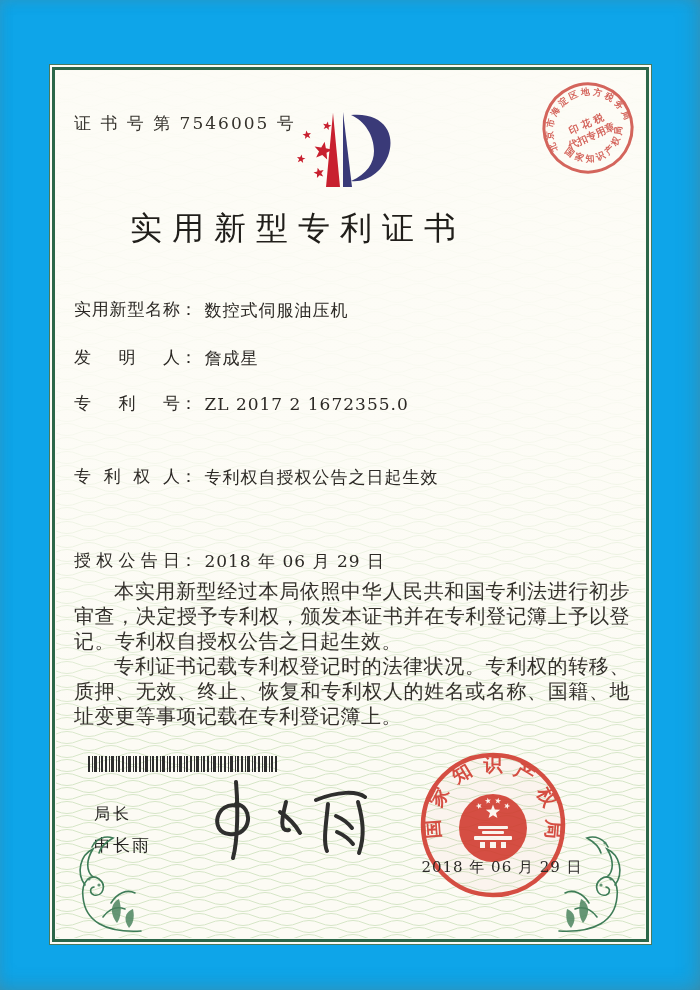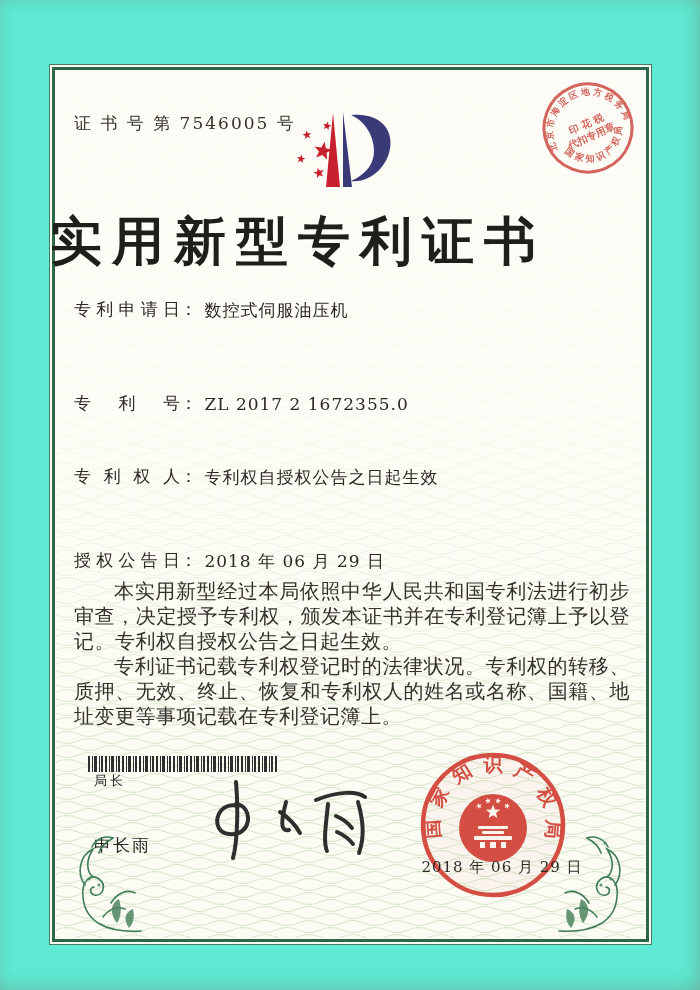--- a/index.html
+++ b/index.html
@@ -1,46 +1,46 @@
 <!DOCTYPE html>
 <html><head>
 <meta charset="utf-8">
 <style>
   html,body{margin:0;padding:0;background:#e9e6dc;}
   .page{
     position:relative;width:700px;height:990px;margin:0 auto;
-    background:#5eead4;overflow:hidden;
+    background:#0ea5e9;overflow:hidden;
     font-family:"DejaVu Serif","Liberation Serif",serif;
     box-shadow:inset -10px 0 22px -10px rgba(120,110,88,.38),inset 0 -10px 22px -10px rgba(120,110,88,.3),inset 6px 6px 16px -8px rgba(140,130,110,.18);
   }
   .frame{position:absolute;left:49px;top:64px;width:601px;height:879px;border:1px solid #49795d;background:#fcfbf4;}
   .frame-inner{position:absolute;inset:2px;border:3px solid #2c6749;}
   .pattern-wrap{position:absolute;left:6px;top:6px;right:6px;bottom:6px;overflow:hidden;}
   .fade{position:absolute;inset:0;background:linear-gradient(180deg,
       rgba(253,252,246,.95) 0%,rgba(253,252,246,.88) 38%,
       rgba(253,252,246,.55) 58%,rgba(253,252,246,.18) 72%,rgba(253,252,246,0) 82%);}
   .layer{position:absolute;inset:0;}
   .cert-no{position:absolute;left:74px;top:112px;font-size:17px;letter-spacing:2px;color:#35322c;}
   .logo{position:absolute;left:288px;top:108px;width:130px;height:102px;}
   .title{position:absolute;left:0;top:207px;width:596px;text-align:center;
-    font-size:52px;font-weight:bold;letter-spacing:10px;color:#201e1a;}
+    font-size:32px;font-weight:normal;letter-spacing:10px;color:#201e1a;}
   .frow{position:absolute;left:74px;font-size:17px;color:#2c2925;white-space:nowrap;}
   .flabel{display:inline-block;width:106px;text-align:justify;text-align-last:justify;vertical-align:top;}
   .fcolon{display:inline-block;margin:0 2px 0 0;vertical-align:top;}
   .fvalue{display:inline-block;vertical-align:top;letter-spacing:1px;white-space:normal;max-width:452px;line-height:24px;}
   .fgroup2{position:absolute;left:319px;top:0;white-space:nowrap;}
   .fgroup2 .flabel{width:88px;}
   .body-text{position:absolute;left:74px;top:579px;width:556px;color:#34312c;}
   .body-text p{margin:0;font-size:20px;line-height:25px;text-indent:2em;letter-spacing:.5px;text-align:justify;}
   .barcode{position:absolute;left:88px;top:756px;width:190px;height:16px;
     background:repeating-linear-gradient(90deg,
       #2e2e2e 0 2px,transparent 2px 4px,#2e2e2e 4px 5px,transparent 5px 6px,
       #2e2e2e 6px 9px,transparent 9px 11px,#2e2e2e 11px 12px,transparent 12px 13px,
       #2e2e2e 13px 15px,transparent 15px 17px);}
-  .director-role{position:absolute;left:94px;top:772px;font-family:Liberation Serif, serif;font-size:13px;letter-spacing:3px;color:#262422;}
+  .director-role{position:absolute;left:94px;top:804px;font-family:Liberation Serif, serif;font-size:16px;letter-spacing:3px;color:#262422;}
   .director-name{position:absolute;left:94px;top:834px;font-family:"DejaVu Sans","Liberation Sans",sans-serif;font-size:17px;letter-spacing:2px;color:#262422;}
   .signature{position:absolute;left:196px;top:776px;width:185px;height:88px;}
   .seal{position:absolute;left:408px;top:740px;width:170px;height:170px;}
   .seal-date{position:absolute;left:412px;top:858px;width:180px;text-align:center;
     font-size:15px;letter-spacing:1px;color:#2a2926;z-index:6;}
   .tax-stamp{position:absolute;left:538px;top:78px;width:100px;height:100px;z-index:8;}
   .orn{position:absolute;width:88px;height:104px;}
   .orn-left{left:55px;top:833px;}
   .orn-right{left:557px;top:833px;transform:scaleX(-1);}
   .footer{position:absolute;left:49px;top:897px;width:601px;text-align:center;
@@ -199,22 +199,26 @@
         <polygon points="36.65,33.64 37.87,40.23 44.41,41.68 38.52,44.87 39.16,51.54 34.31,46.93 28.17,49.60 31.05,43.56 26.61,38.54 33.25,39.41"></polygon>
       </g>
       <polygon fill="#c8202f" points="45,5 52,79 38,79"></polygon>
       <polygon fill="#3a3a78" points="55,4 64,79 55,79"></polygon>
       <path fill="#3a3a78" d="M63,7 C96,4 107,26 101,45 C96,62 80,75 63,73 C79,66 86,55 86,43 C86,28 77,13 63,7 Z"></path>
     </svg>
 
     <div class="title">实用新型专利证书</div>
 
     <div class="frow" style="top:298px">
-      <span class="flabel">专利申请日</span><span class="fcolon">：</span>
+      <span class="flabel">实用新型名称</span><span class="fcolon">：</span>
       <span class="fvalue">数控式伺服油压机</span>
+    </div>
+    <div class="frow" style="top:346px">
+      <span class="flabel">发明人</span><span class="fcolon">：</span>
+      <span class="fvalue">詹成星</span>
     </div>
     <div class="frow" style="top:392px">
       <span class="flabel">专利号</span><span class="fcolon">：</span>
       <span class="fvalue">ZL 2017 2 1672355.0</span>
     </div>
     <div class="frow" style="top:465px">
       <span class="flabel">专利权人</span><span class="fcolon">：</span>
       <span class="fvalue">专利权自授权公告之日起生效</span>
     </div>
     <div class="frow" style="top:549px">

